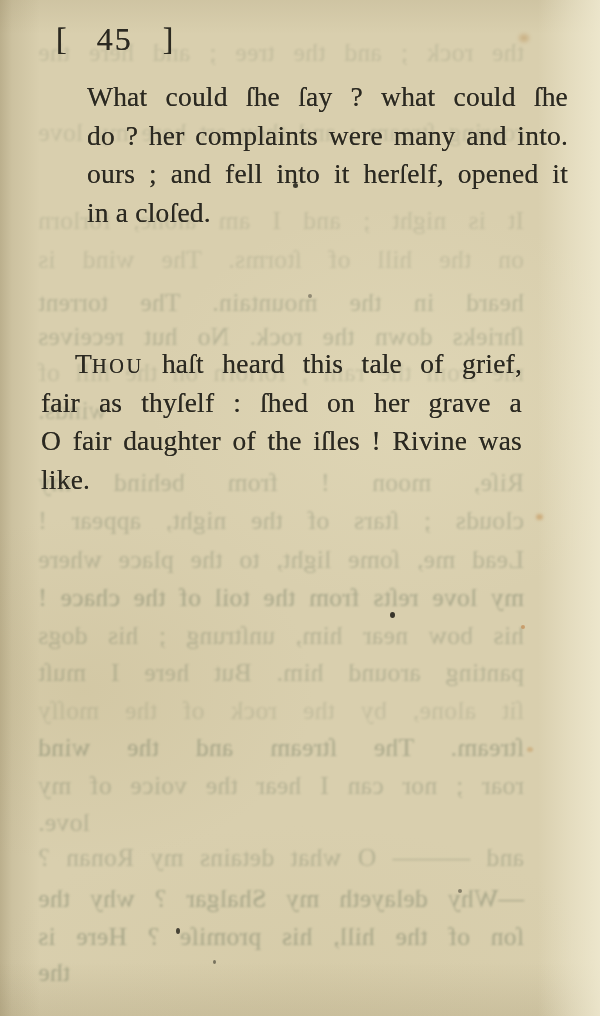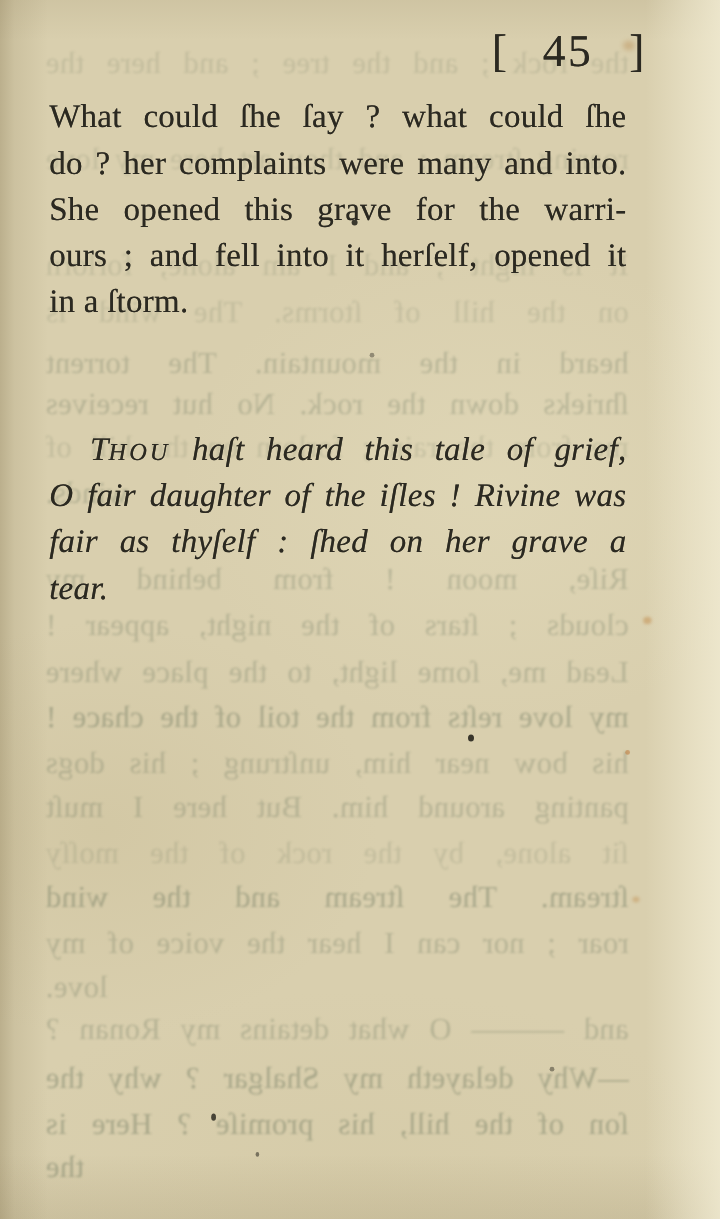--- a/index.html
+++ b/index.html
@@ -33,28 +33,28 @@
   .vline.strong { opacity: .38; }
 
   
   #content {
     position: absolute; left: 41px; top: 0; width: 481px;
     color: #2b2921;
     text-shadow: 0 0 .5px rgba(43,41,33,.75);
   }
   #page-header {
     position: absolute; top: 21px; left: 0; width: 100%;
-    text-align: right; font-size: 38px;
+    text-align: left; font-size: 32px;
     transform: translateX(15px);
     white-space: nowrap;
   }
   #page-header .num { display: inline-block; margin: 0 30px; letter-spacing: 2px; }
   .para { position: absolute; left: 0; width: 481px; }
-  #para1 { top: 78px; }
-  #para2 { top: 355px; font-style: italic; }
+  #para1 { top: 78px; margin-left: 46px; }
+  #para2 { top: 345px; }
   .line {
     font-size: 27.5px; line-height: 38.6px; height: 38.6px;
     text-align: justify; text-align-last: justify;
     letter-spacing: .2px;
     white-space: normal;
   }
   .line.last { text-align-last: left; }
   .line.indent { padding-left: 34px; box-sizing: border-box; }
   .sc { font-size: .74em; letter-spacing: 2.5px; }
 
@@ -90,32 +90,31 @@
   </div>
 
 <div id="content">
   <div id="page-header">
     <span>[</span><span class="num">45</span><span>]</span>
   </div>
 
   <div id="para1" class="para">
       <div class="line">What could ſhe ſay ? what could ſhe</div>
       <div class="line">do ? her complaints were many and into.</div>
-      <div class="line">She opened this grave for the warri-</div>
       <div class="line">ours ; and fell into it herſelf, opened it</div>
-      <div class="line last">in a ſtorm.</div>
+      <div class="line last">in a cloſed.</div>
     </div>
 
   <div id="para2" class="para">
     <div class="line indent">
       <span>T</span><span class="sc">HOU</span><span> haſt heard this tale of grief,</span>
     </div>
-  <div class="line">O fair daughter of the iſles ! Rivine was</div>
-      <div class="line">fair as thyſelf : ſhed on her grave a</div>
-      <div class="line last">tear.</div>
+  <div class="line">fair as thyſelf : ſhed on her grave a</div>
+      <div class="line">O fair daughter of the iſles ! Rivine was</div>
+      <div class="line last">like.</div>
     </div>
 </div>
 
 <div id="stains">
     <div class="stain" style="left: 519px; top: 34px; width: 10px; height: 8px; background: rgb(185, 142, 85); opacity: 0.45; filter: blur(2px);"></div>
     <div class="stain" style="left: 293px; top: 183px; width: 5px; height: 5px; background: rgb(43, 41, 33); opacity: 0.9; filter: blur(0.3px);"></div>
     <div class="stain" style="left: 308px; top: 294px; width: 4px; height: 4px; background: rgb(74, 70, 58); opacity: 0.5; filter: blur(0.4px);"></div>
     <div class="stain" style="left: 536px; top: 514px; width: 7px; height: 6px; background: rgb(192, 138, 74); opacity: 0.5; filter: blur(1.5px);"></div>
     <div class="stain" style="left: 390px; top: 612px; width: 5px; height: 6px; background: rgb(29, 27, 21); opacity: 0.85; filter: blur(0.3px);"></div>
     <div class="stain" style="left: 521px; top: 625px; width: 4px; height: 4px; background: rgb(192, 122, 58); opacity: 0.55; filter: blur(0.6px);"></div>

